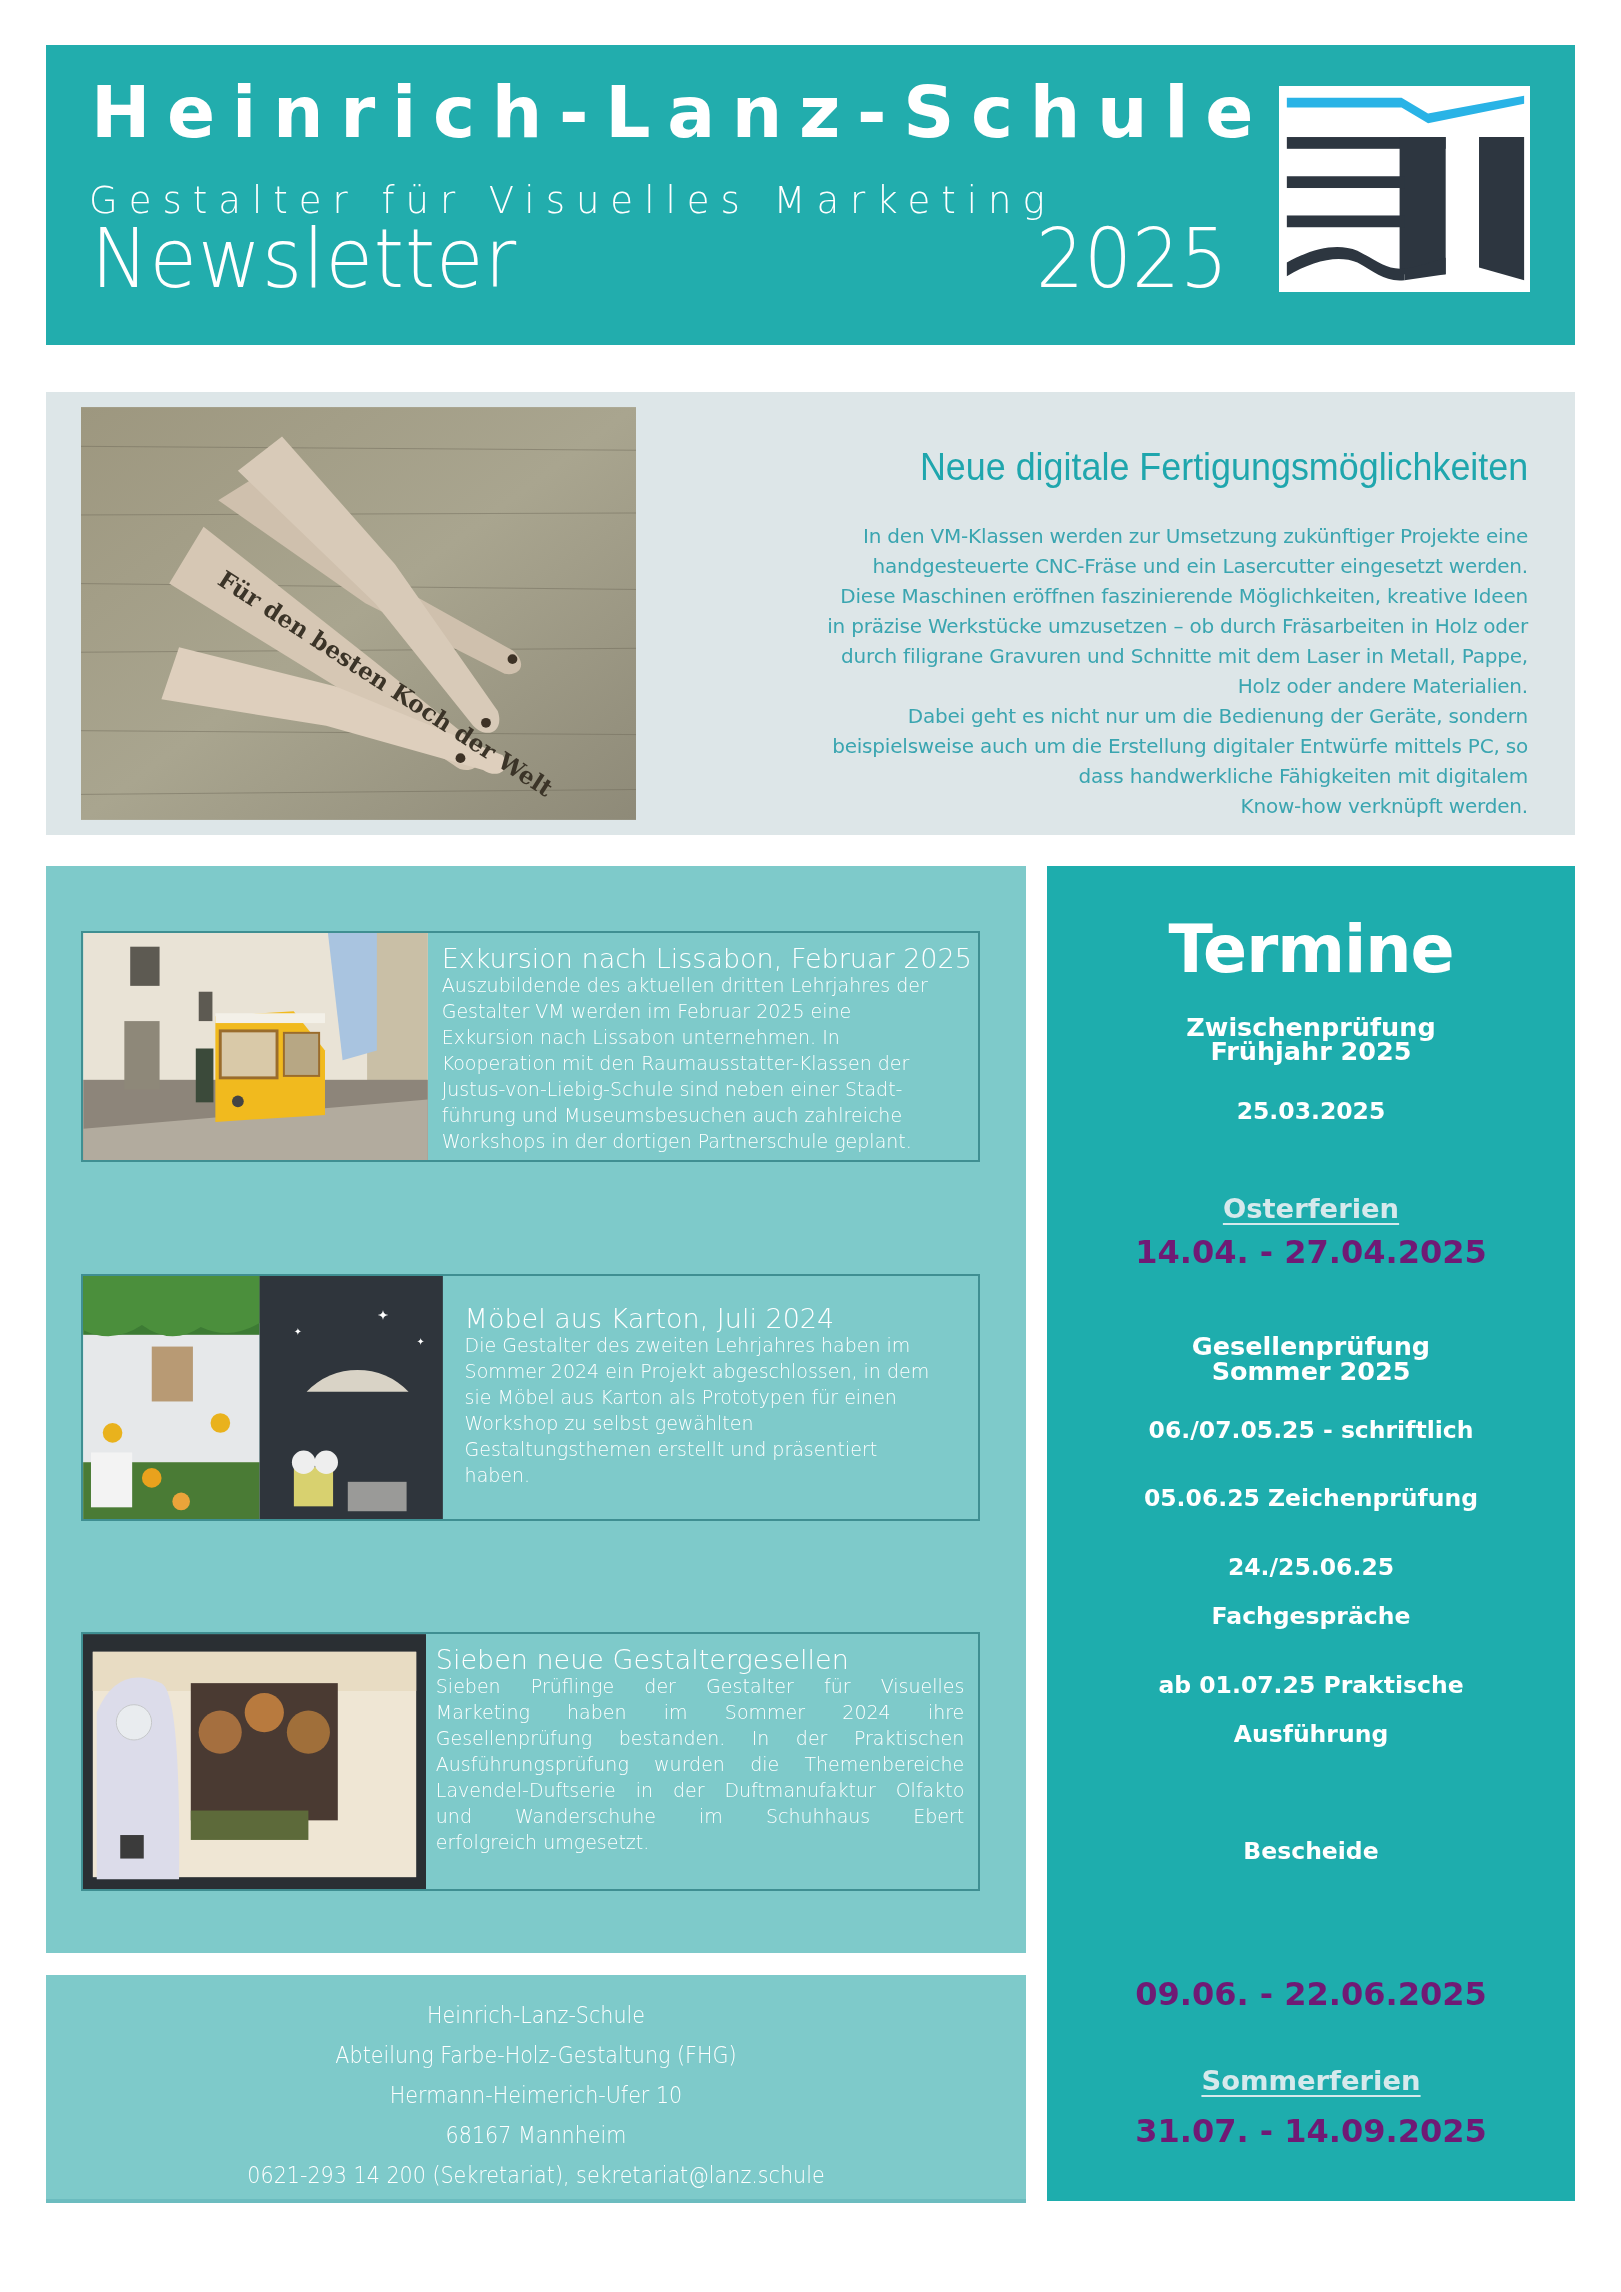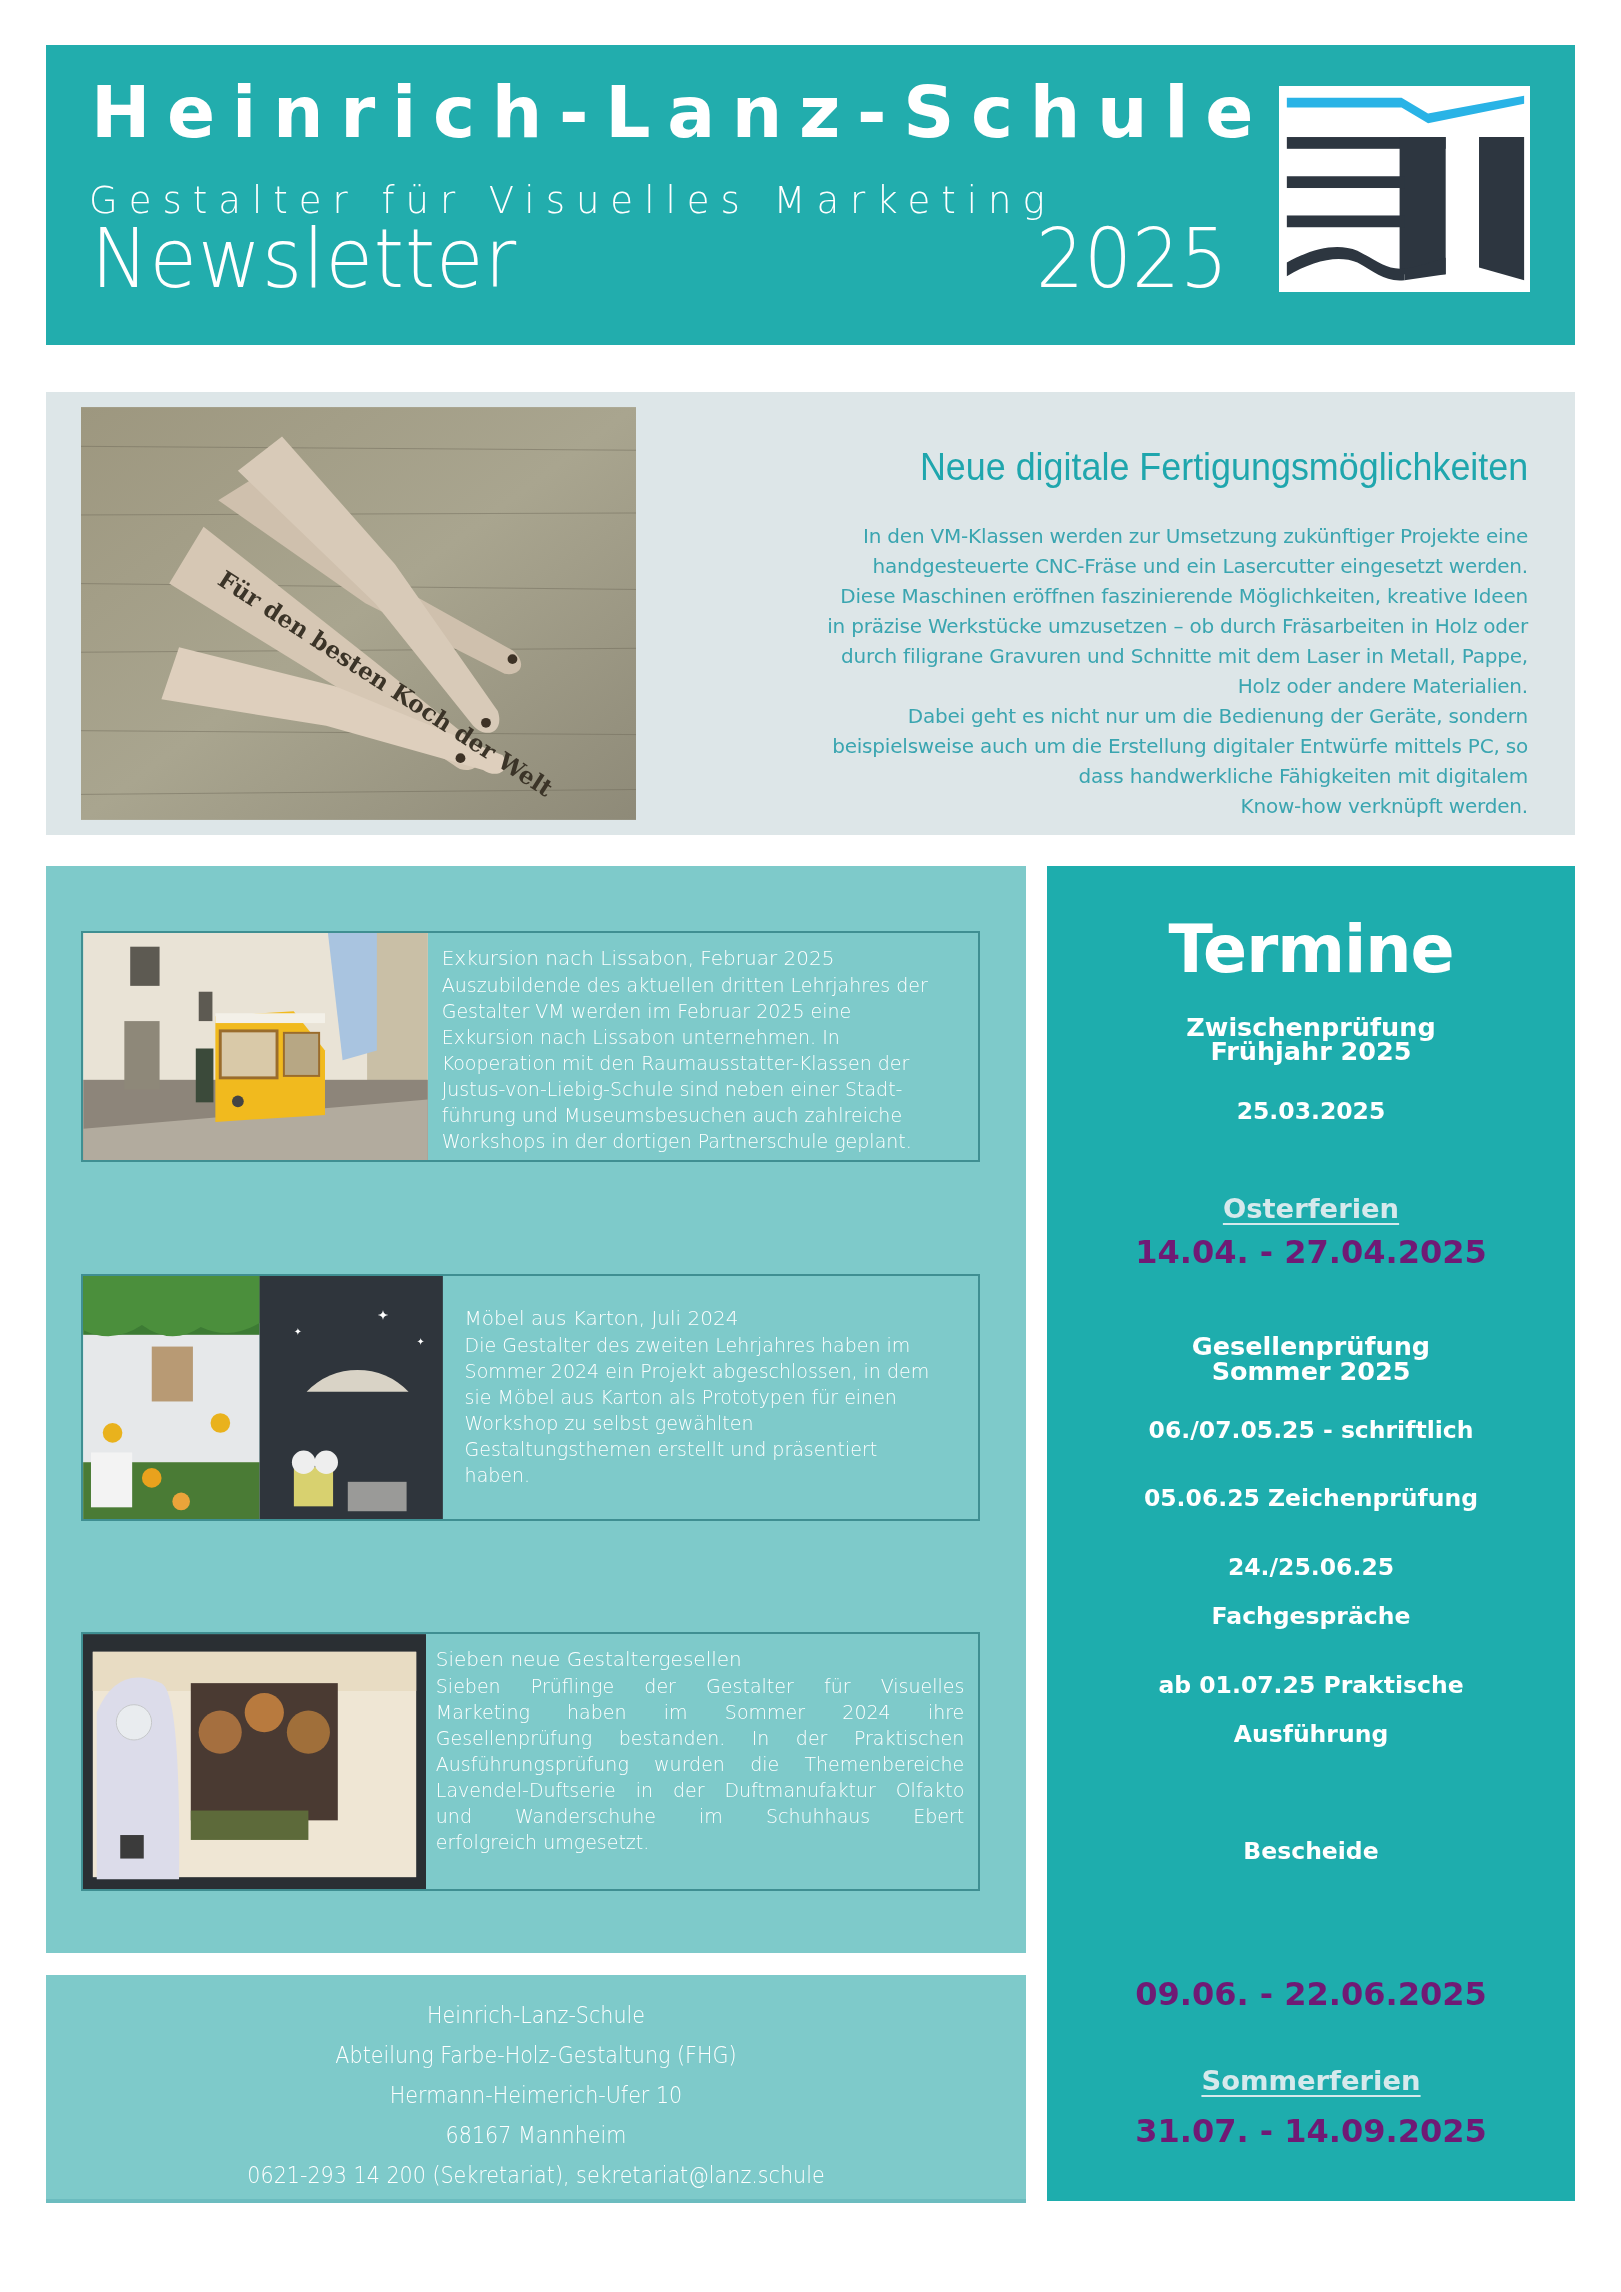--- a/index.html
+++ b/index.html
@@ -73,21 +73,21 @@
     .card {
       position: absolute; left: 35px; border: 2px solid #3f8f92;
       background: #7ecaca;
     }
     .card .img { position: absolute; top: 0; left: 0; bottom: 0; overflow: hidden; }
     .card .text {
       position: absolute; top: 0; right: 0; bottom: 0;
       color: #ffffff; font-family: "DejaVu Sans", sans-serif; font-weight: 300;
       font-size: 19px; line-height: 26px;
     }
-    .card .text .ctitle { font-size: 20px; line-height: 27.4px; display: block; }
+    .card .text .ctitle { font-size: 27px; line-height: 27.4px; display: block; }
     .card .text .line { display: block; white-space: nowrap; }
 
     .card1 { top: 65px; width: 899px; height: 231px; }
     .card1 .img { width: 345px; }
     .card1 .text { left: 345px; padding: 11.8px 0 0 13.7px; }
 
     .card2 { top: 408px; width: 899px; height: 247px; }
     .card2 .img { width: 360px; }
     .card2 .text { left: 360px; padding: 29px 0 0 21.6px; }
 

